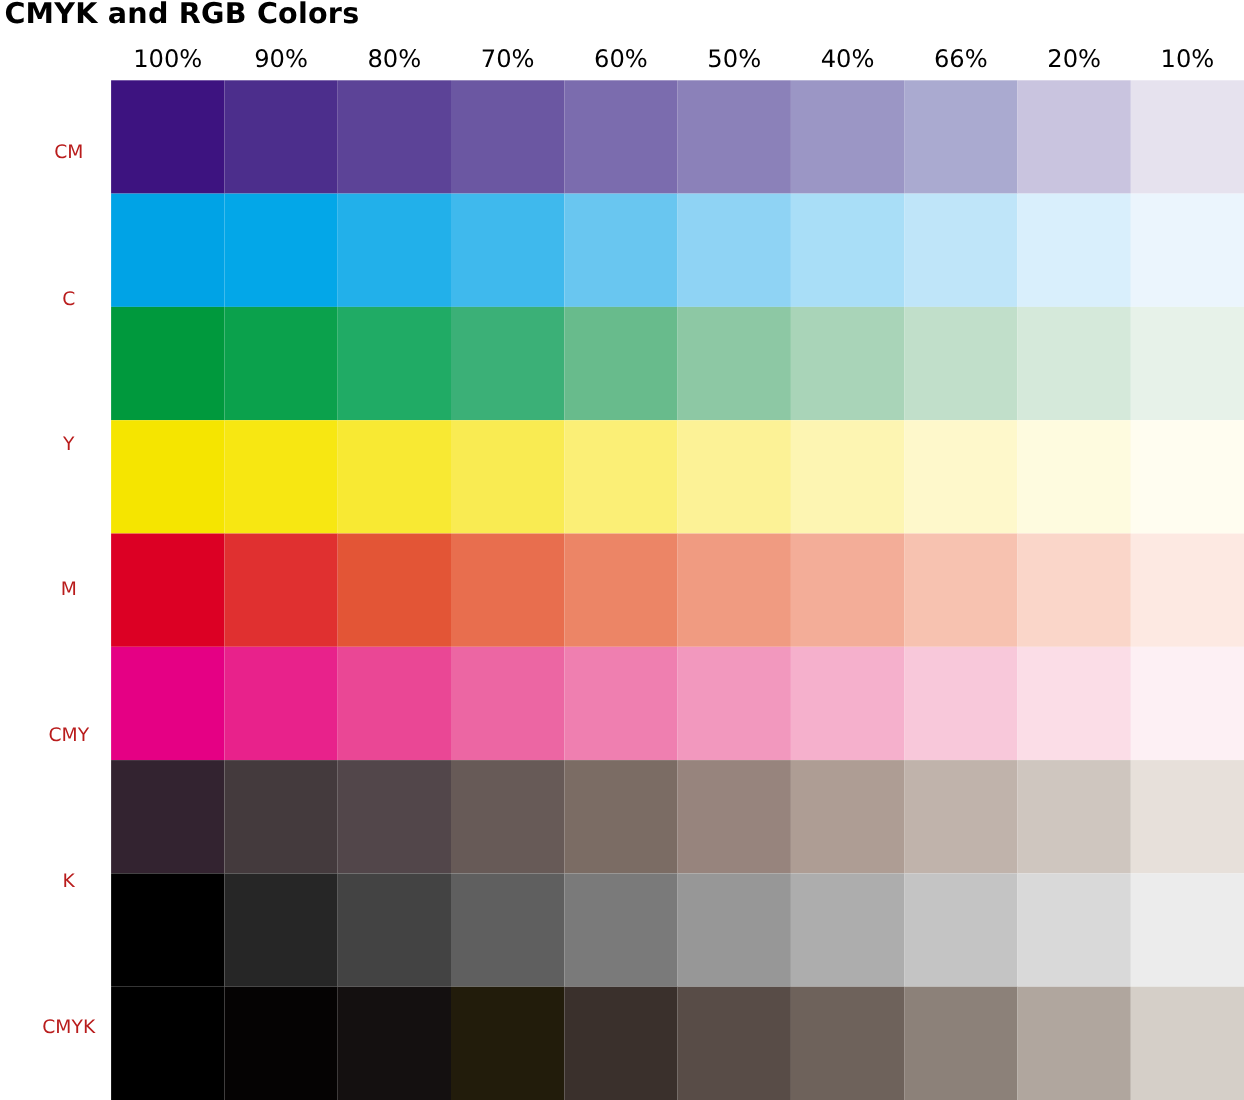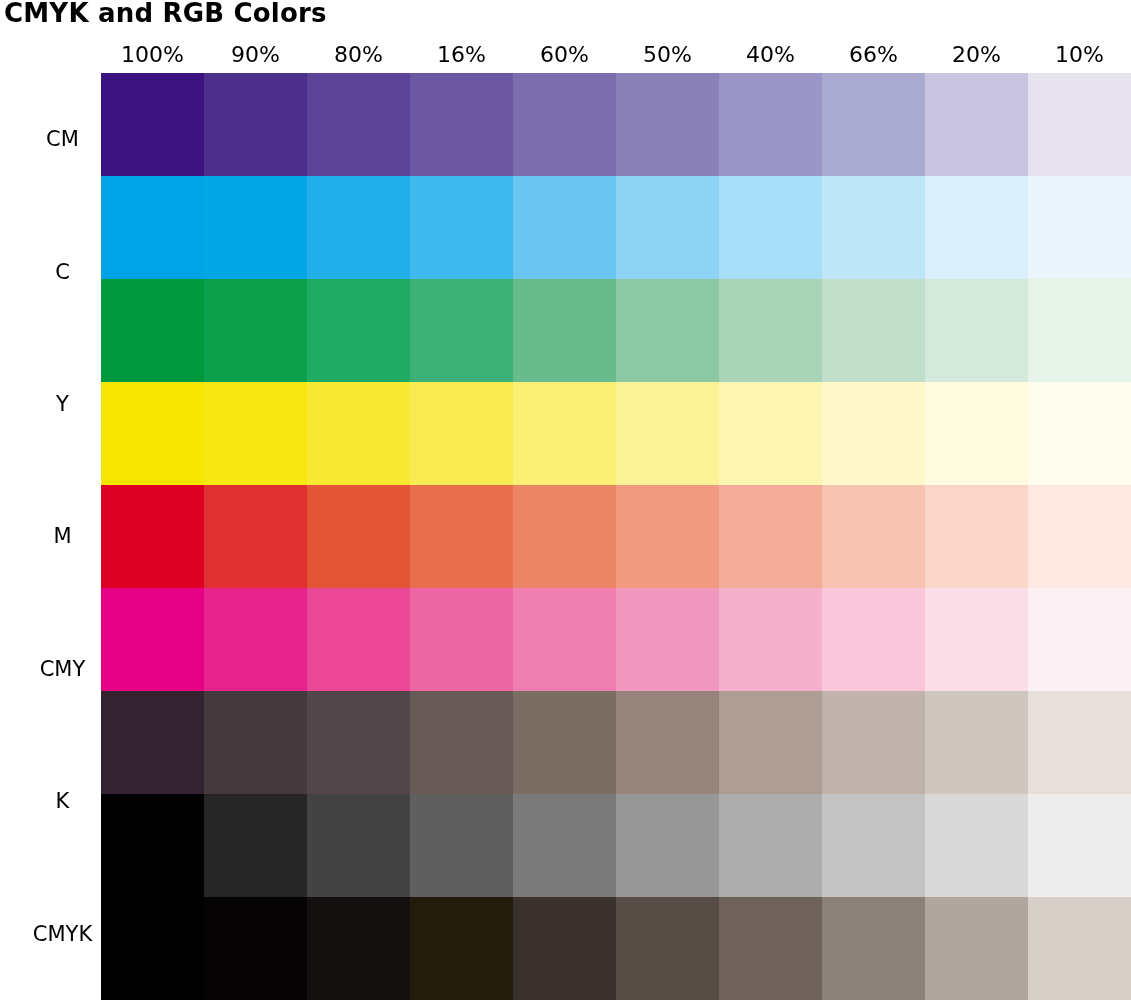--- a/index.html
+++ b/index.html
@@ -53,22 +53,22 @@
     width: 101px;
     height: 927px;
     display: flex;
     flex-direction: column;
   }
   .row-label {
     flex: 1 1 0;
     display: flex;
     align-items: center;
     justify-content: center;
-    font-size: 21px;
-    color: #000000;
+    font-size: 17px;
+    color: #b91c1c;
     padding-right: 14px;
     box-sizing: border-box;
     margin-left: 38px;
   }
   #swatch-grid {
     position: absolute;
     left: 101px;
     top: 73px;
     width: 1030px;
     height: 927px;
@@ -88,21 +88,21 @@
 <body>
 
 <div id="chart-area">
 
   <div id="page-title">CMYK and RGB Colors</div>
 
   <div id="column-header-row">
     <div class="col-header">100%</div>
     <div class="col-header">90%</div>
     <div class="col-header">80%</div>
-    <div class="col-header">16%</div>
+    <div class="col-header">70%</div>
     <div class="col-header">60%</div>
     <div class="col-header">50%</div>
     <div class="col-header">40%</div>
     <div class="col-header">66%</div>
     <div class="col-header">20%</div>
     <div class="col-header">10%</div>
   </div>
 
   <div id="row-label-col">
     <div class="row-label">CM</div>

